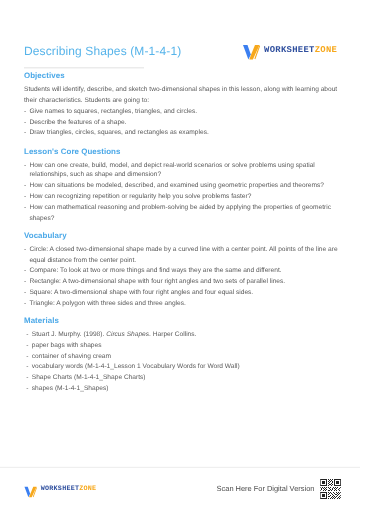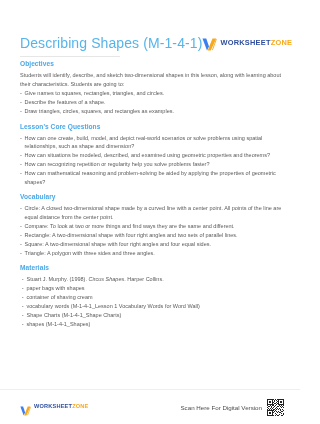--- a/index.html
+++ b/index.html
@@ -30,21 +30,21 @@
     left: 0;
     width: 300px;
     height: 26px;
     display: flex;
     align-items: center;
     justify-content: space-between;
     padding: 0 19px 0 20px;
     box-sizing: border-box;
   }
   .doc-title {
-    font-size: 14px;
+    font-size: 10px;
     color: #57b4ea;
     letter-spacing: 0.1px;
     white-space: nowrap;
   }
 
   
   .logo {
     display: flex;
     align-items: center;
     gap: 3px;
@@ -54,20 +54,21 @@
     height: 13px;
     position: relative;
     flex: 0 0 auto;
   }
   .logo-text {
     font-size: 7.4px;
     font-weight: bold;
     letter-spacing: 0.25px;
     white-space: nowrap;
     line-height: 1;
+    font-family: Liberation Mono, monospace;
   }
   .lt-blue { color: #2f4f9e; }
   .lt-orange { color: #f7a81b; }
 
   .logo-sm .logo-mark { width: 11px; height: 10px; }
   .logo-sm .logo-text { font-size: 5.6px; letter-spacing: 0.2px; }
 
   
   .header-rule {
     position: absolute;

